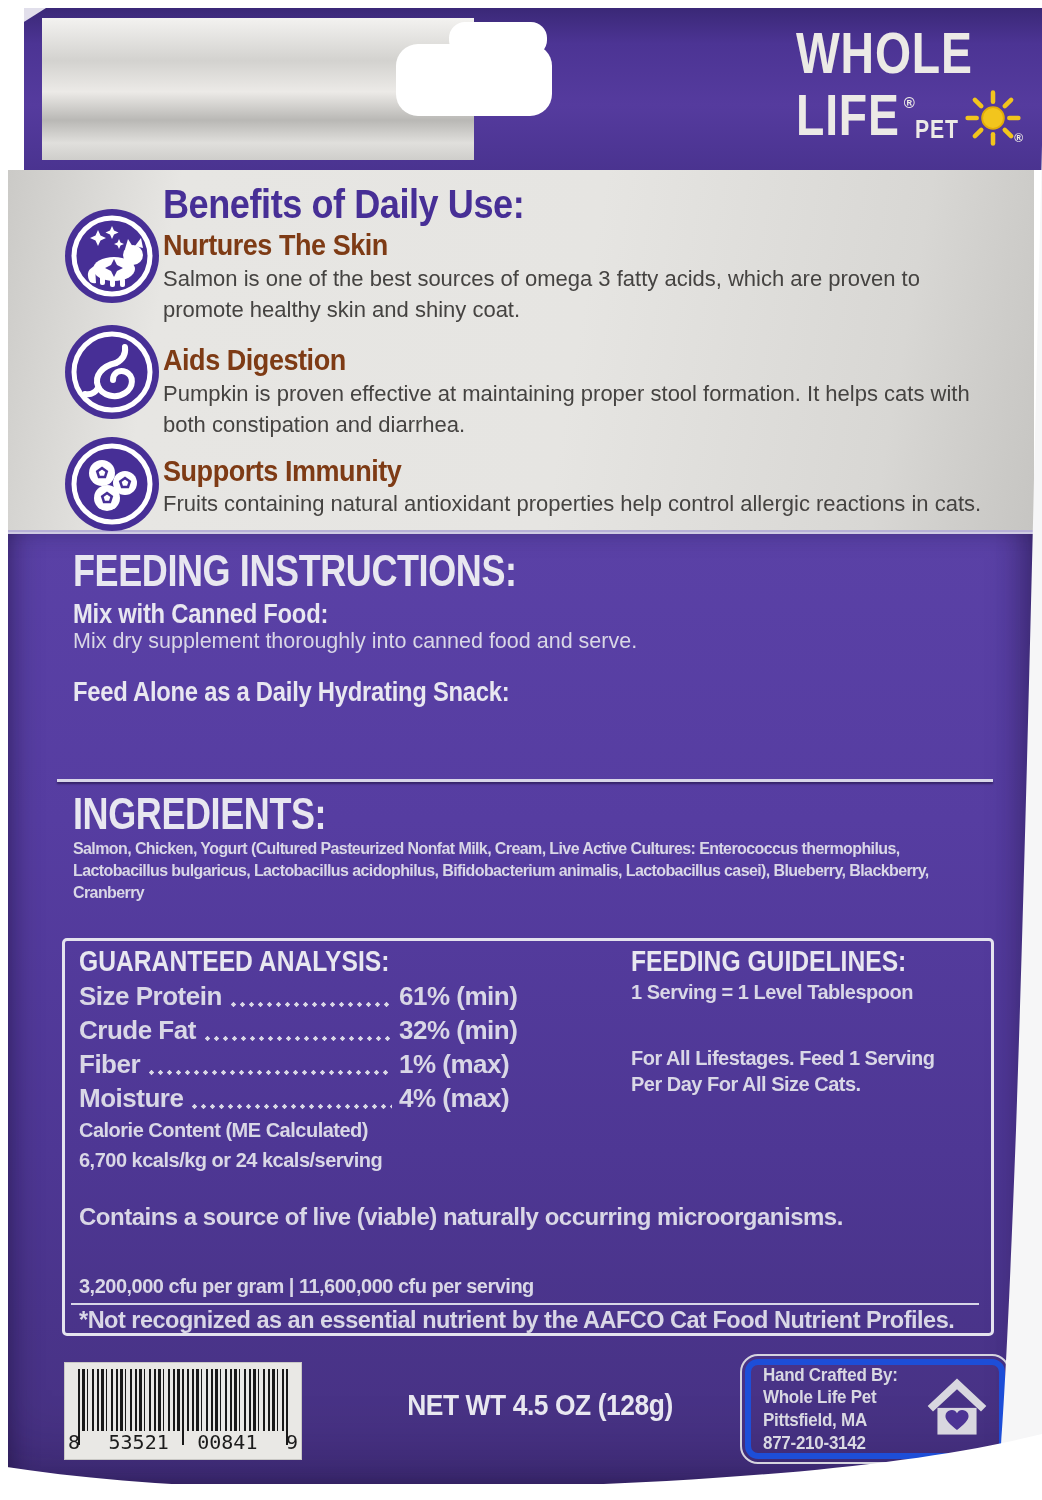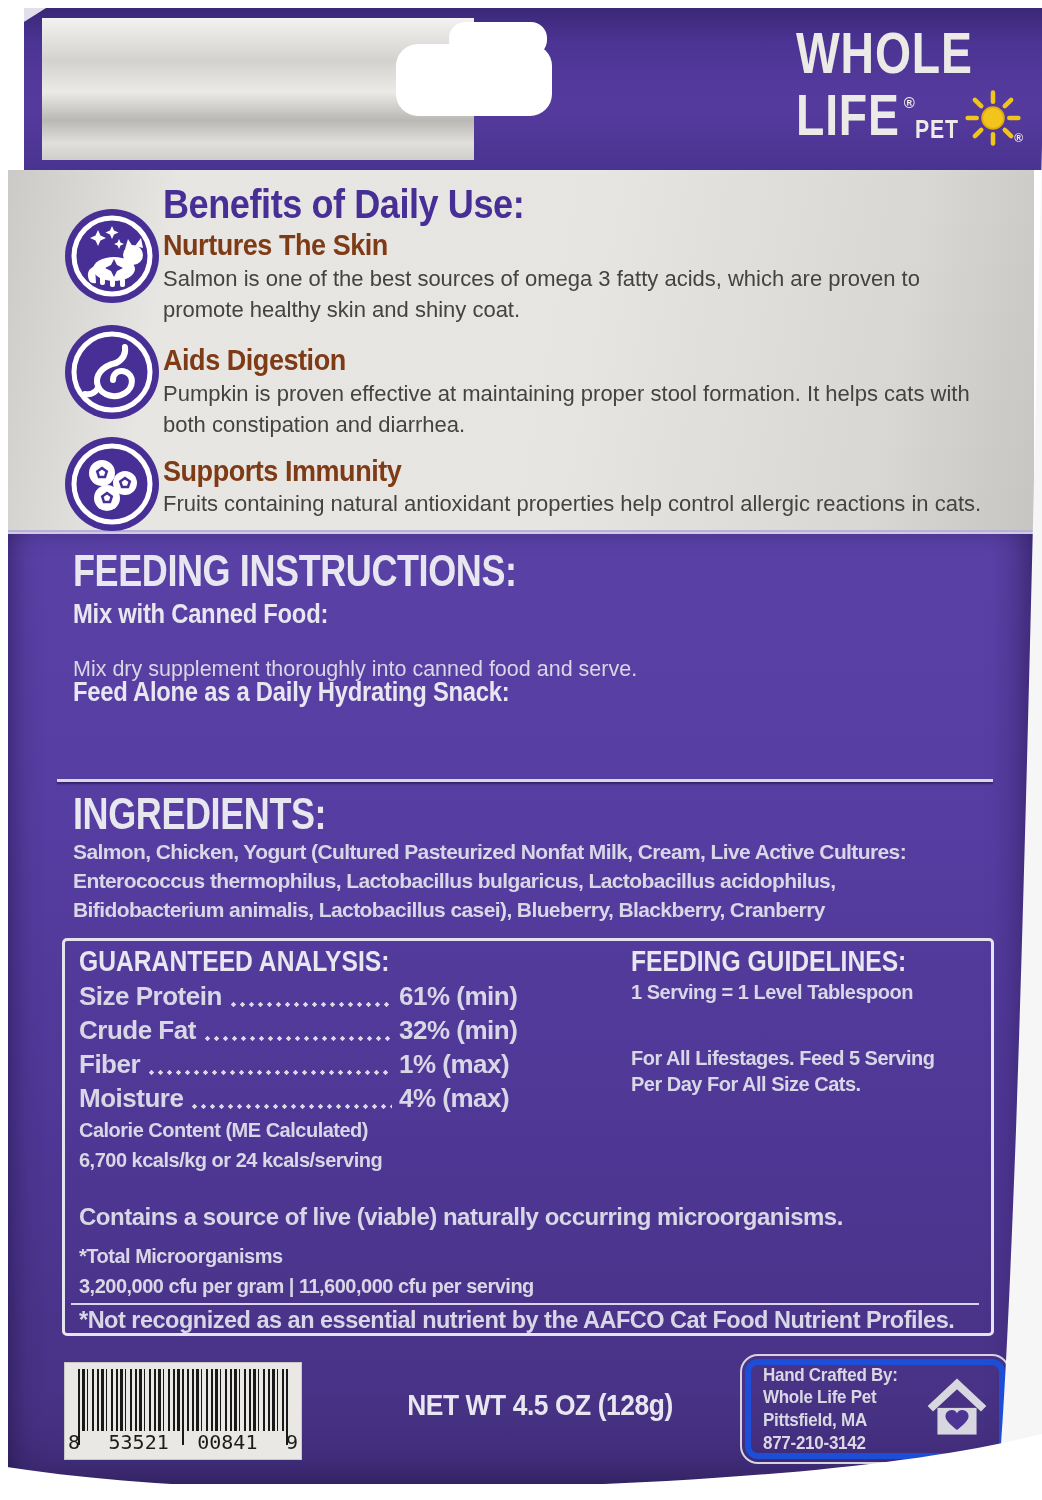--- a/index.html
+++ b/index.html
@@ -34,21 +34,21 @@
   .purple{left:8px;top:532px;width:1026px;height:950px;border-top:2px solid #cfcbe2;
     background:linear-gradient(180deg,#5a41a6 0%,#563da1 30%,#4e3794 65%,#463181 100%);
     box-shadow:inset 16px 0 28px -16px rgba(18,8,40,.55), inset -26px 0 36px -20px rgba(18,8,40,.55),
                inset 0 -50px 70px -40px rgba(18,8,40,.35);}
   .wt{color:#e8e7f0;}
   .wt2{color:#d9d7e6;}
   .big-h{font-size:45px;font-weight:bold;letter-spacing:-.5px;transform:scaleX(.8);transform-origin:left top;white-space:nowrap;}
   .sub-h{font-size:28px;font-weight:bold;letter-spacing:-.3px;transform:scaleX(.85);transform-origin:left top;white-space:nowrap;}
   .p21{font-size:21.5px;line-height:1.47;white-space:pre-wrap;}
   .divider{left:57px;width:936px;height:3px;background:#d8d6e8;box-shadow:0 2px 2px rgba(10,5,30,.45);}
-  .ing-body{font-size:21px;font-weight:bold;letter-spacing:-.6px;line-height:1.38;}
+  .ing-body{font-size:16px;font-weight:bold;letter-spacing:-.6px;line-height:1.38;}
   
   .ga-box{left:62px;top:938px;width:926px;height:392px;border:3px solid #e4e3ee;border-radius:5px;}
   .ga-title{font-size:29px;font-weight:bold;transform:scaleX(.85);transform-origin:left top;white-space:nowrap;}
   .ga-rows{left:14px;top:40px;width:452px;}
   .ga-row{display:flex;align-items:baseline;height:34px;font-size:26px;font-weight:bold;letter-spacing:-.5px;color:#d9d7e6;}
   .ga-label{white-space:nowrap;}
   .ga-dots{flex:1;height:7px;margin:0 7px;align-self:flex-end;margin-bottom:7px;
     background-image:radial-gradient(circle,#d9d7e6 2px,transparent 2.3px);
     background-size:9px 7px;background-repeat:repeat-x;background-position:left center;}
   .ga-value{width:132px;white-space:nowrap;}
@@ -159,21 +159,21 @@
       <polygon points="45,59 49.8,62.5 48,68 42,68 40.2,62.5" fill="none" stroke="#472f96" stroke-width="2.5"></polygon>
     </svg>
   </div>
   <div class="abs ben-head" style="left:163px;top:454px;">Supports Immunity</div>
   <div class="abs ben-body" style="left:163px;top:488px;width:845px;">Fruits containing natural antioxidant properties help control allergic reactions in cats.</div>
 
   <div class="abs purple"></div>
 
   <div class="abs wt big-h" style="left:73px;top:545px;">FEEDING INSTRUCTIONS:</div>
   <div class="abs wt sub-h" style="left:73px;top:598px;">Mix with Canned Food:</div>
-  <div class="abs wt2 p21" style="left:73px;top:626px;width:870px;margin-top:28px;">Mix dry supplement thoroughly into canned food and serve.</div>
+  <div class="abs wt2 p21" style="left:73px;top:626px;width:870px;">Mix dry supplement thoroughly into canned food and serve.</div>
   <div class="abs wt sub-h" style="left:73px;top:676px;">Feed Alone as a Daily Hydrating Snack:</div>
 
   <div class="abs divider" style="top:779px;"></div>
 
   <div class="abs wt big-h" style="left:73px;top:788px;">INGREDIENTS:</div>
   <div class="abs wt2 ing-body" style="left:73px;top:838px;width:905px;">Salmon, Chicken, Yogurt (Cultured Pasteurized Nonfat Milk, Cream, Live Active Cultures: Enterococcus thermophilus, Lactobacillus bulgaricus, Lactobacillus acidophilus, Bifidobacterium animalis, Lactobacillus casei), Blueberry, Blackberry, Cranberry</div>
 
   <div class="abs ga-box">
     <div class="abs wt ga-title" style="left:14px;top:4px;">GUARANTEED ANALYSIS:</div>
     <div class="abs ga-rows">
@@ -194,28 +194,27 @@
       </div>
       <div class="ga-row">
         <span class="ga-label">Moisture</span>
         <span class="ga-dots"></span>
         <span class="ga-value">4% (max)</span>
       </div>
     </div>
 
     <div class="abs wt ga-title" style="left:566px;top:4px;">FEEDING GUIDELINES:</div>
     <div class="abs wt2 ga-line" style="left:566px;top:40px;">1 Serving = 1 Level Tablespoon</div>
-    <div class="abs wt2 ga-line fg-line2" style="left:566px;top:104px;">For All Lifestages.  Feed 5 Serving
+    <div class="abs wt2 ga-line fg-line2" style="left:566px;top:104px;">For All Lifestages.  Feed 1 Serving
 Per Day For All Size Cats.</div>
 
     <div class="abs wt2 ga-line" style="left:14px;top:178px;">Calorie Content (ME Calculated)</div>
     <div class="abs wt2 ga-line" style="left:14px;top:208px;">6,700 kcals/kg or 24 kcals/serving</div>
 
     <div class="abs wt2 ga-line" style="left:14px;top:262px;font-size:24px;">Contains a source of live (viable) naturally occurring microorganisms.</div>
-    <div class="abs wt2 ga-line" style="left:14px;top:304px;">*Total Microorganisms</div>
     <div class="abs wt2 ga-line" style="left:14px;top:334px;">3,200,000 cfu per gram | 11,600,000 cfu per serving</div>
     <div class="abs ga-innerdiv"></div>
     <div class="abs wt2 ga-line" style="left:14px;top:366px;font-size:23.5px;">*Not recognized as an essential nutrient by the AAFCO Cat Food Nutrient Profiles.</div>
   </div>
 
   <div class="abs barcode">
     <div class="bars"></div>
     <div class="guard" style="left:14px;"></div>
     <div class="guard" style="left:118px;"></div>
     <div class="guard" style="right:14px;"></div>

